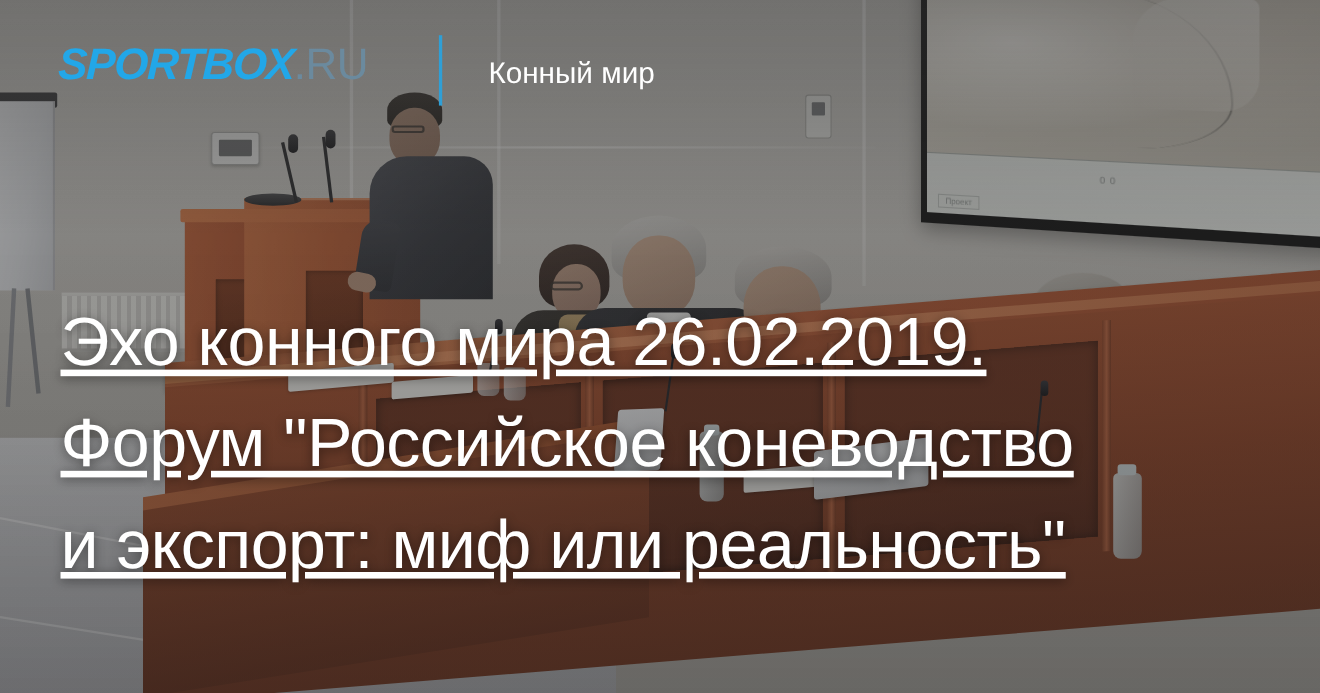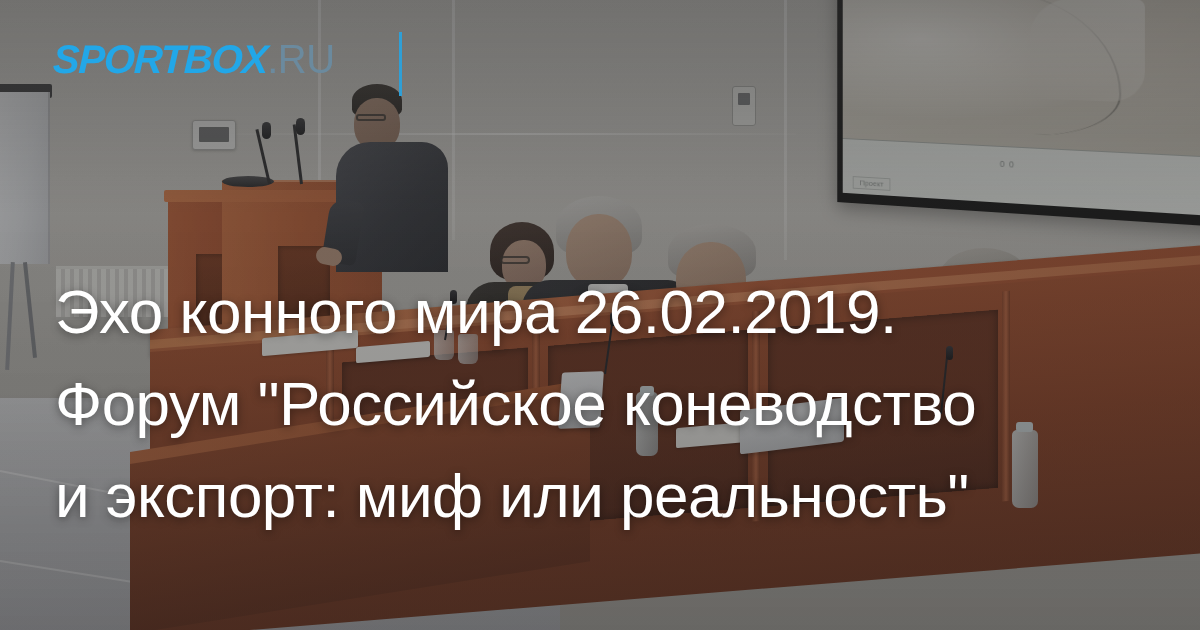--- a/index.html
+++ b/index.html
@@ -362,21 +362,21 @@
   
   .headline{
     position:absolute; left:55px; top:266px; width:1100px;
     color:#ffffff;
     font-size:62px;
     line-height:92px;
     font-weight:normal;
     letter-spacing:-0.5px;
     text-shadow:0 2px 10px rgba(0,0,0,.45);
   }
-  .headline .l{ display:block; white-space:nowrap; }
+  .headline .l{ display:block; white-space:nowrap;text-decoration:underline; }
 </style>
 </head>
 <body>
 
 <div class="card">
 
   <div class="photo">
 
     <div class="wall"></div>
     <div class="wall-seam-v" style="left:318px;"></div>
@@ -519,20 +519,21 @@
     <div class="tmic-head" style="left:946px;top:346px;"></div>
   </div>
 
   <div class="scrim"></div>
 
   <div class="header">
     <div class="logo">
       <span class="brand">SPORTBOX</span><span class="tld">.RU</span>
     </div>
     <div class="divider"></div>
+    <div class="section">Конный мир</div>
   </div>
 
   <div class="headline">
     <span class="l">Эхо конного мира 26.02.2019.</span>
     <span class="l">Форум "Российское коневодство</span>
     <span class="l">и экспорт: миф или реальность"</span>
   </div>
 
 </div>
 

